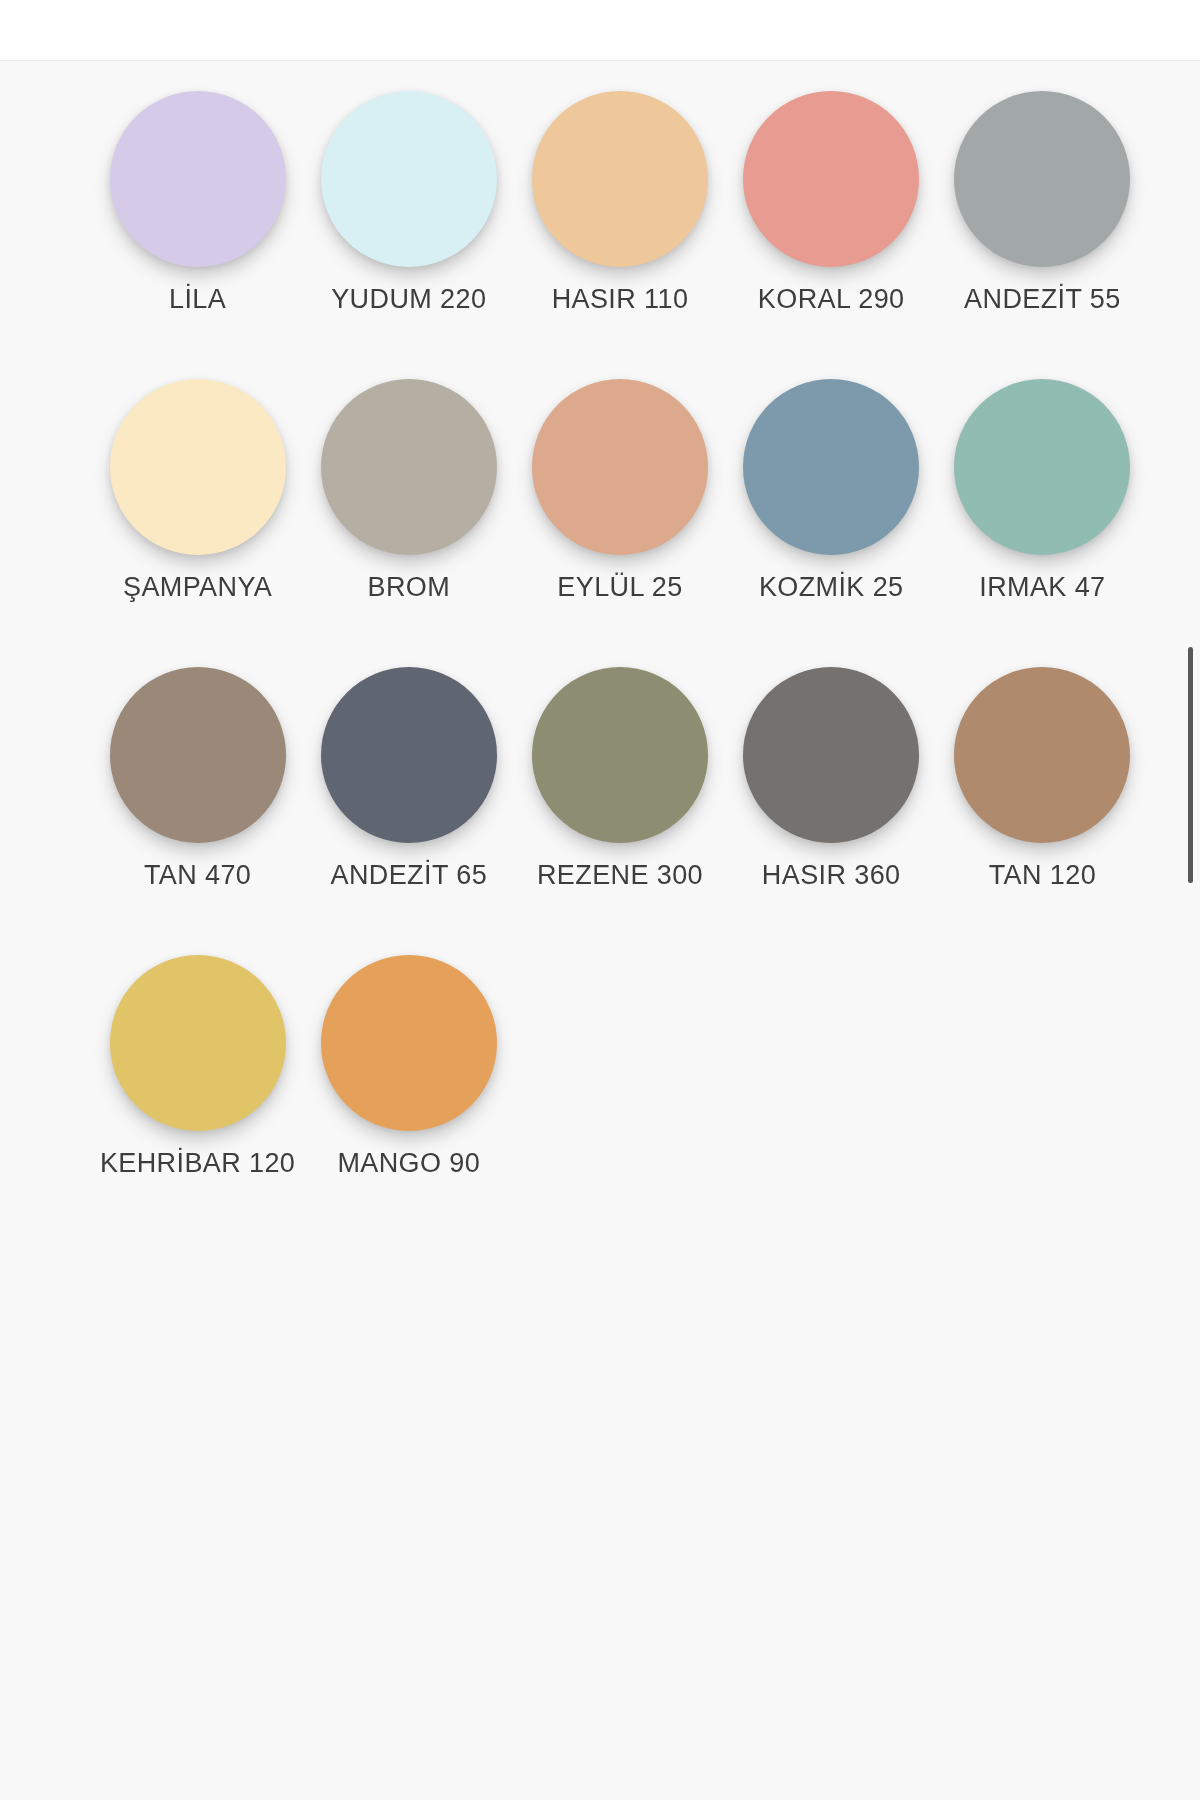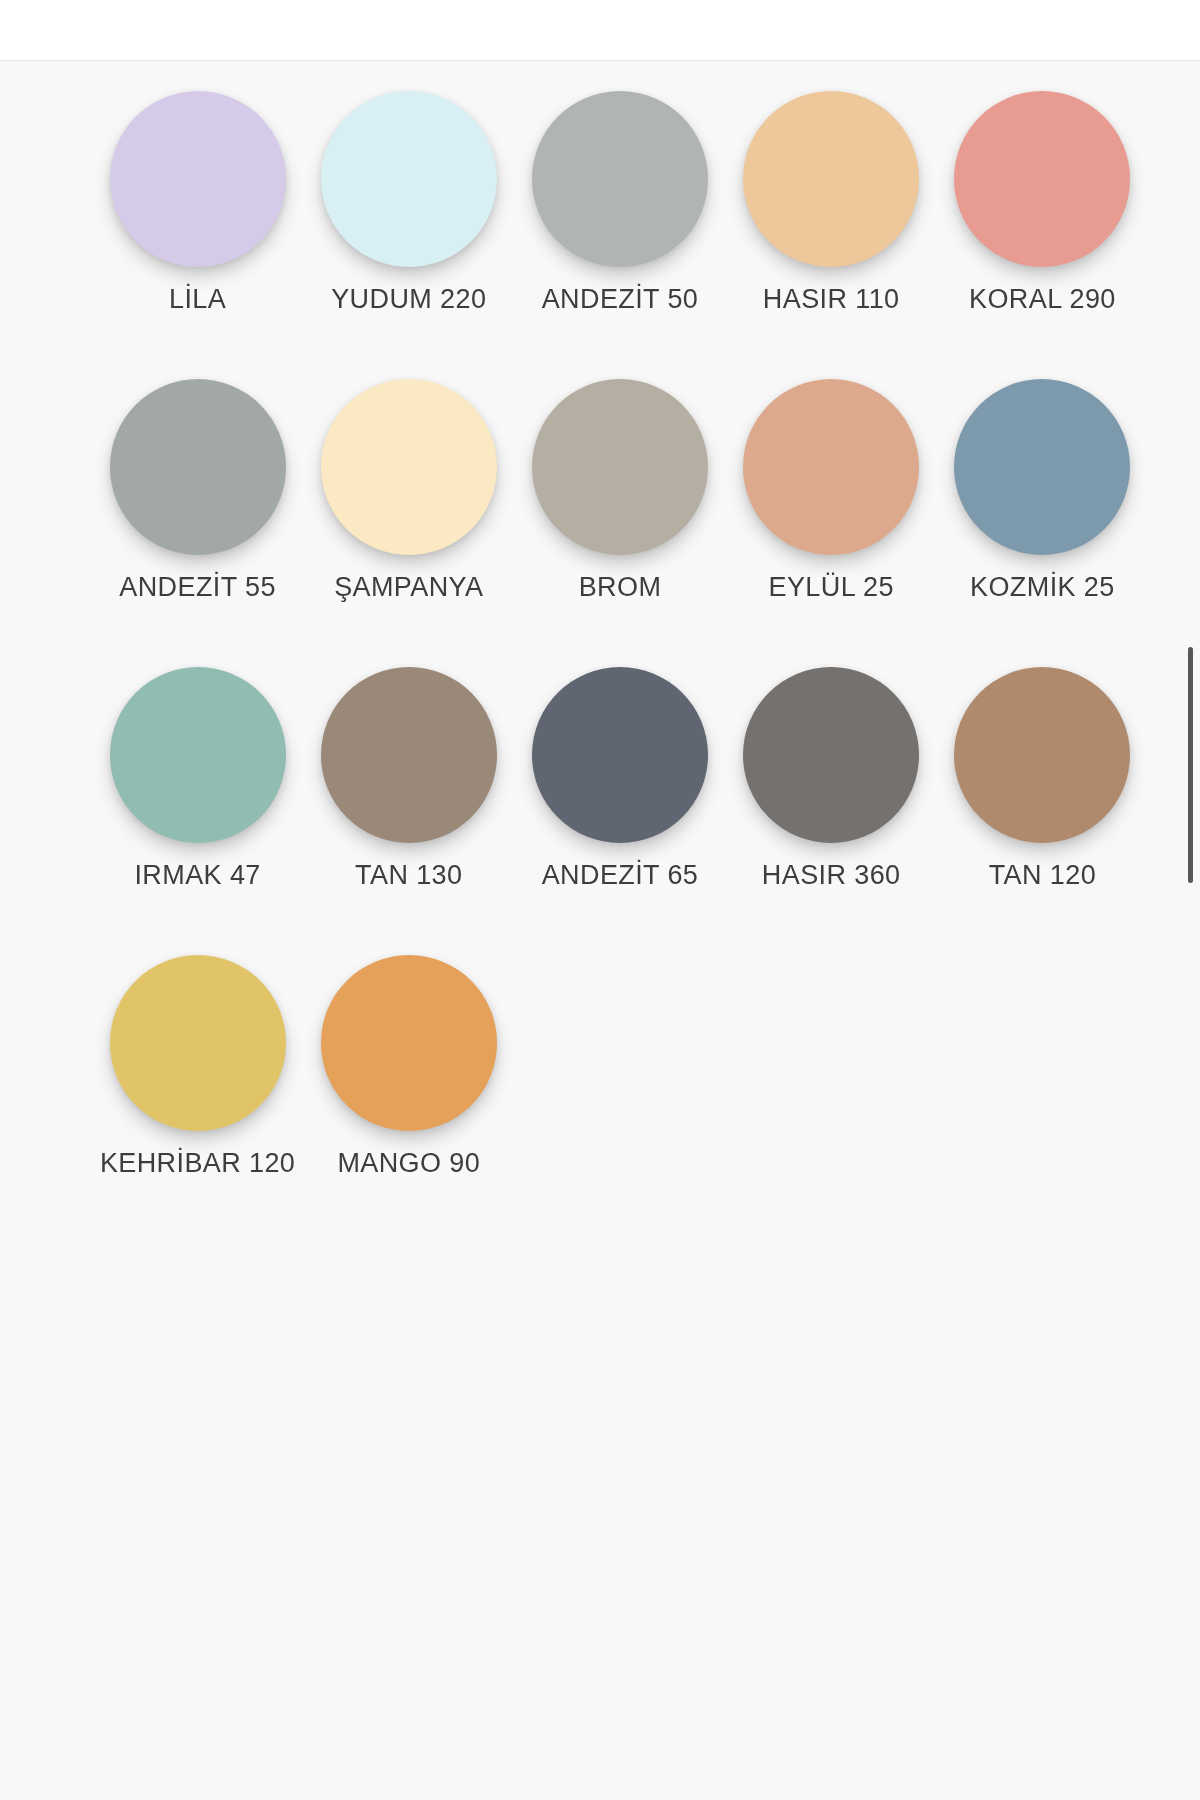--- a/index.html
+++ b/index.html
@@ -127,26 +127,20 @@
           <div class="swatch-label">LİLA</div>
         </div>
         <div class="swatch-cell">
           <div class="swatch-dot-wrap">
             <div class="swatch-dot" style="background: rgb(216, 239, 243);"></div>
           </div>
           <div class="swatch-label">YUDUM 220</div>
         </div>
         <div class="swatch-cell">
           <div class="swatch-dot-wrap">
-            <div class="swatch-dot" style="background: rgb(176, 180, 180);"></div>
-          </div>
-          <div class="swatch-label">ANDEZİT 50</div>
-        </div>
-        <div class="swatch-cell">
-          <div class="swatch-dot-wrap">
             <div class="swatch-dot" style="background: rgb(238, 199, 155);"></div>
           </div>
           <div class="swatch-label">HASIR 110</div>
         </div>
         <div class="swatch-cell">
           <div class="swatch-dot-wrap">
             <div class="swatch-dot" style="background: rgb(232, 155, 144);"></div>
           </div>
           <div class="swatch-label">KORAL 290</div>
         </div>
@@ -183,27 +177,33 @@
         <div class="swatch-cell">
           <div class="swatch-dot-wrap">
             <div class="swatch-dot" style="background: rgb(145, 188, 178);"></div>
           </div>
           <div class="swatch-label">IRMAK 47</div>
         </div>
         <div class="swatch-cell">
           <div class="swatch-dot-wrap">
             <div class="swatch-dot" style="background: rgb(154, 136, 121);"></div>
           </div>
-          <div class="swatch-label">TAN 130</div>
+          <div class="swatch-label">TAN 470</div>
         </div>
         <div class="swatch-cell">
           <div class="swatch-dot-wrap">
             <div class="swatch-dot" style="background: rgb(95, 101, 113);"></div>
           </div>
           <div class="swatch-label">ANDEZİT 65</div>
+        </div>
+        <div class="swatch-cell">
+          <div class="swatch-dot-wrap">
+            <div class="swatch-dot" style="background: rgb(141, 141, 113);"></div>
+          </div>
+          <div class="swatch-label">REZENE 300</div>
         </div>
         <div class="swatch-cell">
           <div class="swatch-dot-wrap">
             <div class="swatch-dot" style="background: rgb(116, 113, 110);"></div>
           </div>
           <div class="swatch-label">HASIR 360</div>
         </div>
         <div class="swatch-cell">
           <div class="swatch-dot-wrap">
             <div class="swatch-dot" style="background: rgb(176, 138, 109);"></div>

